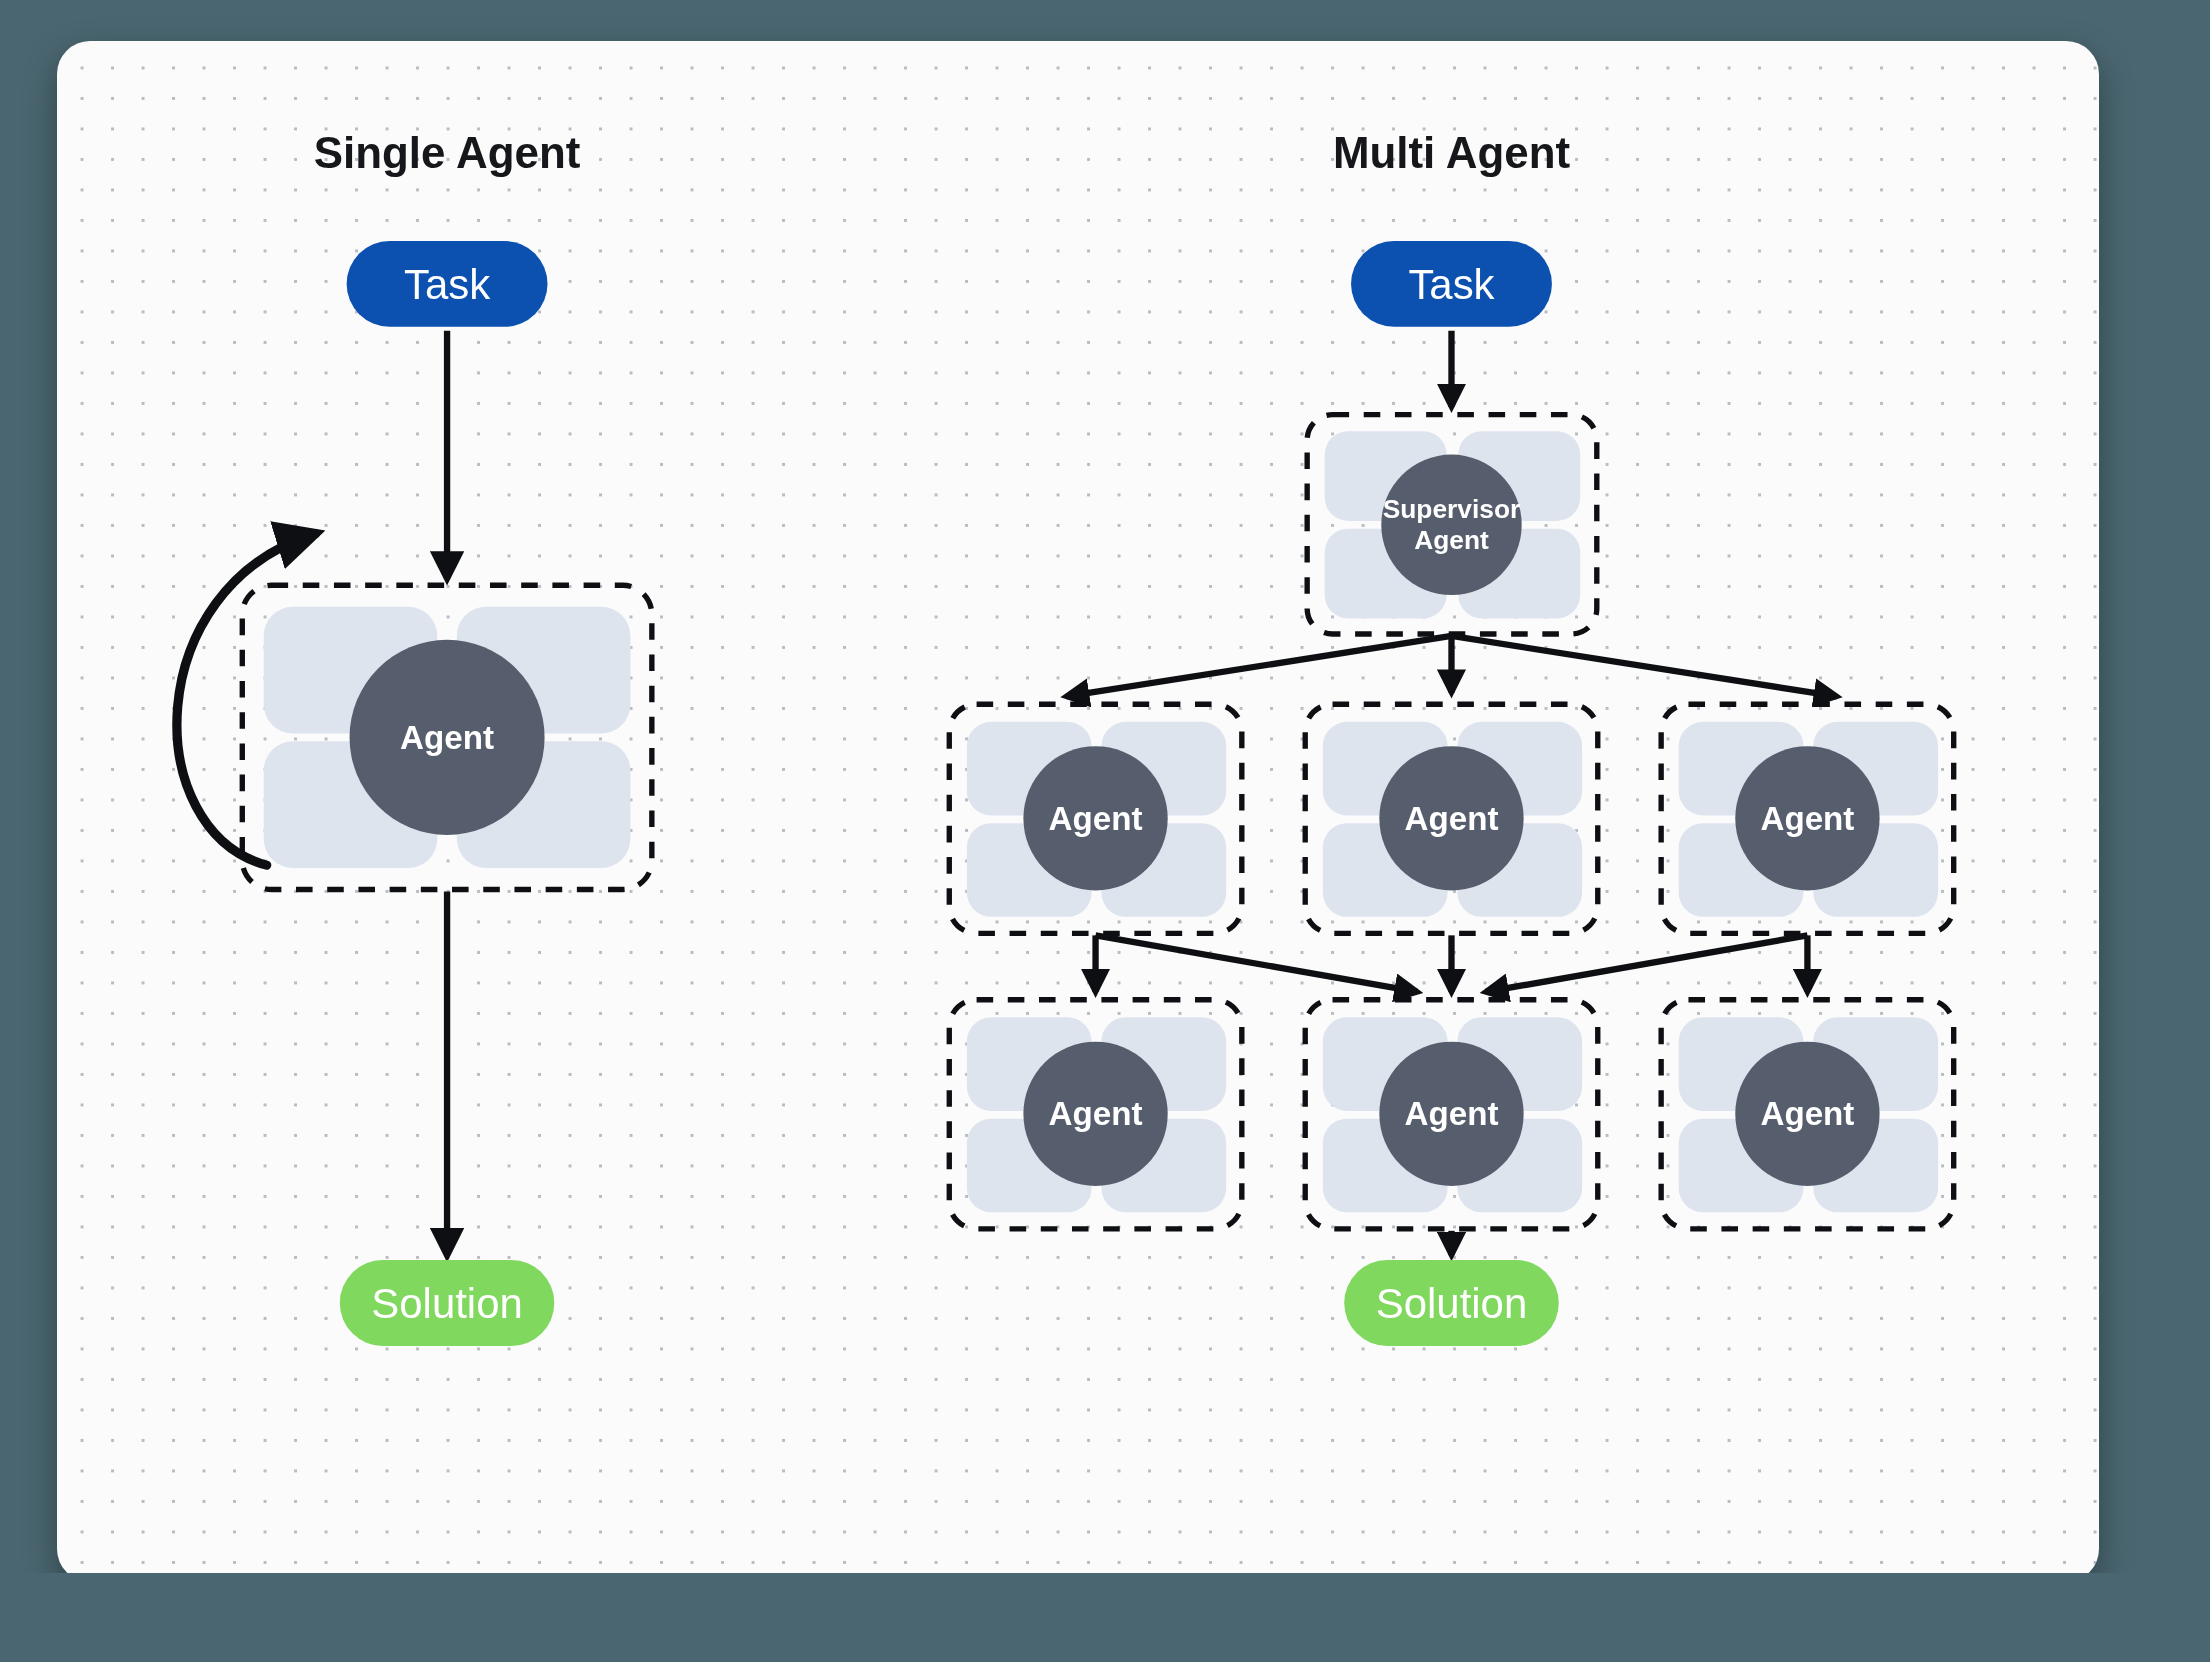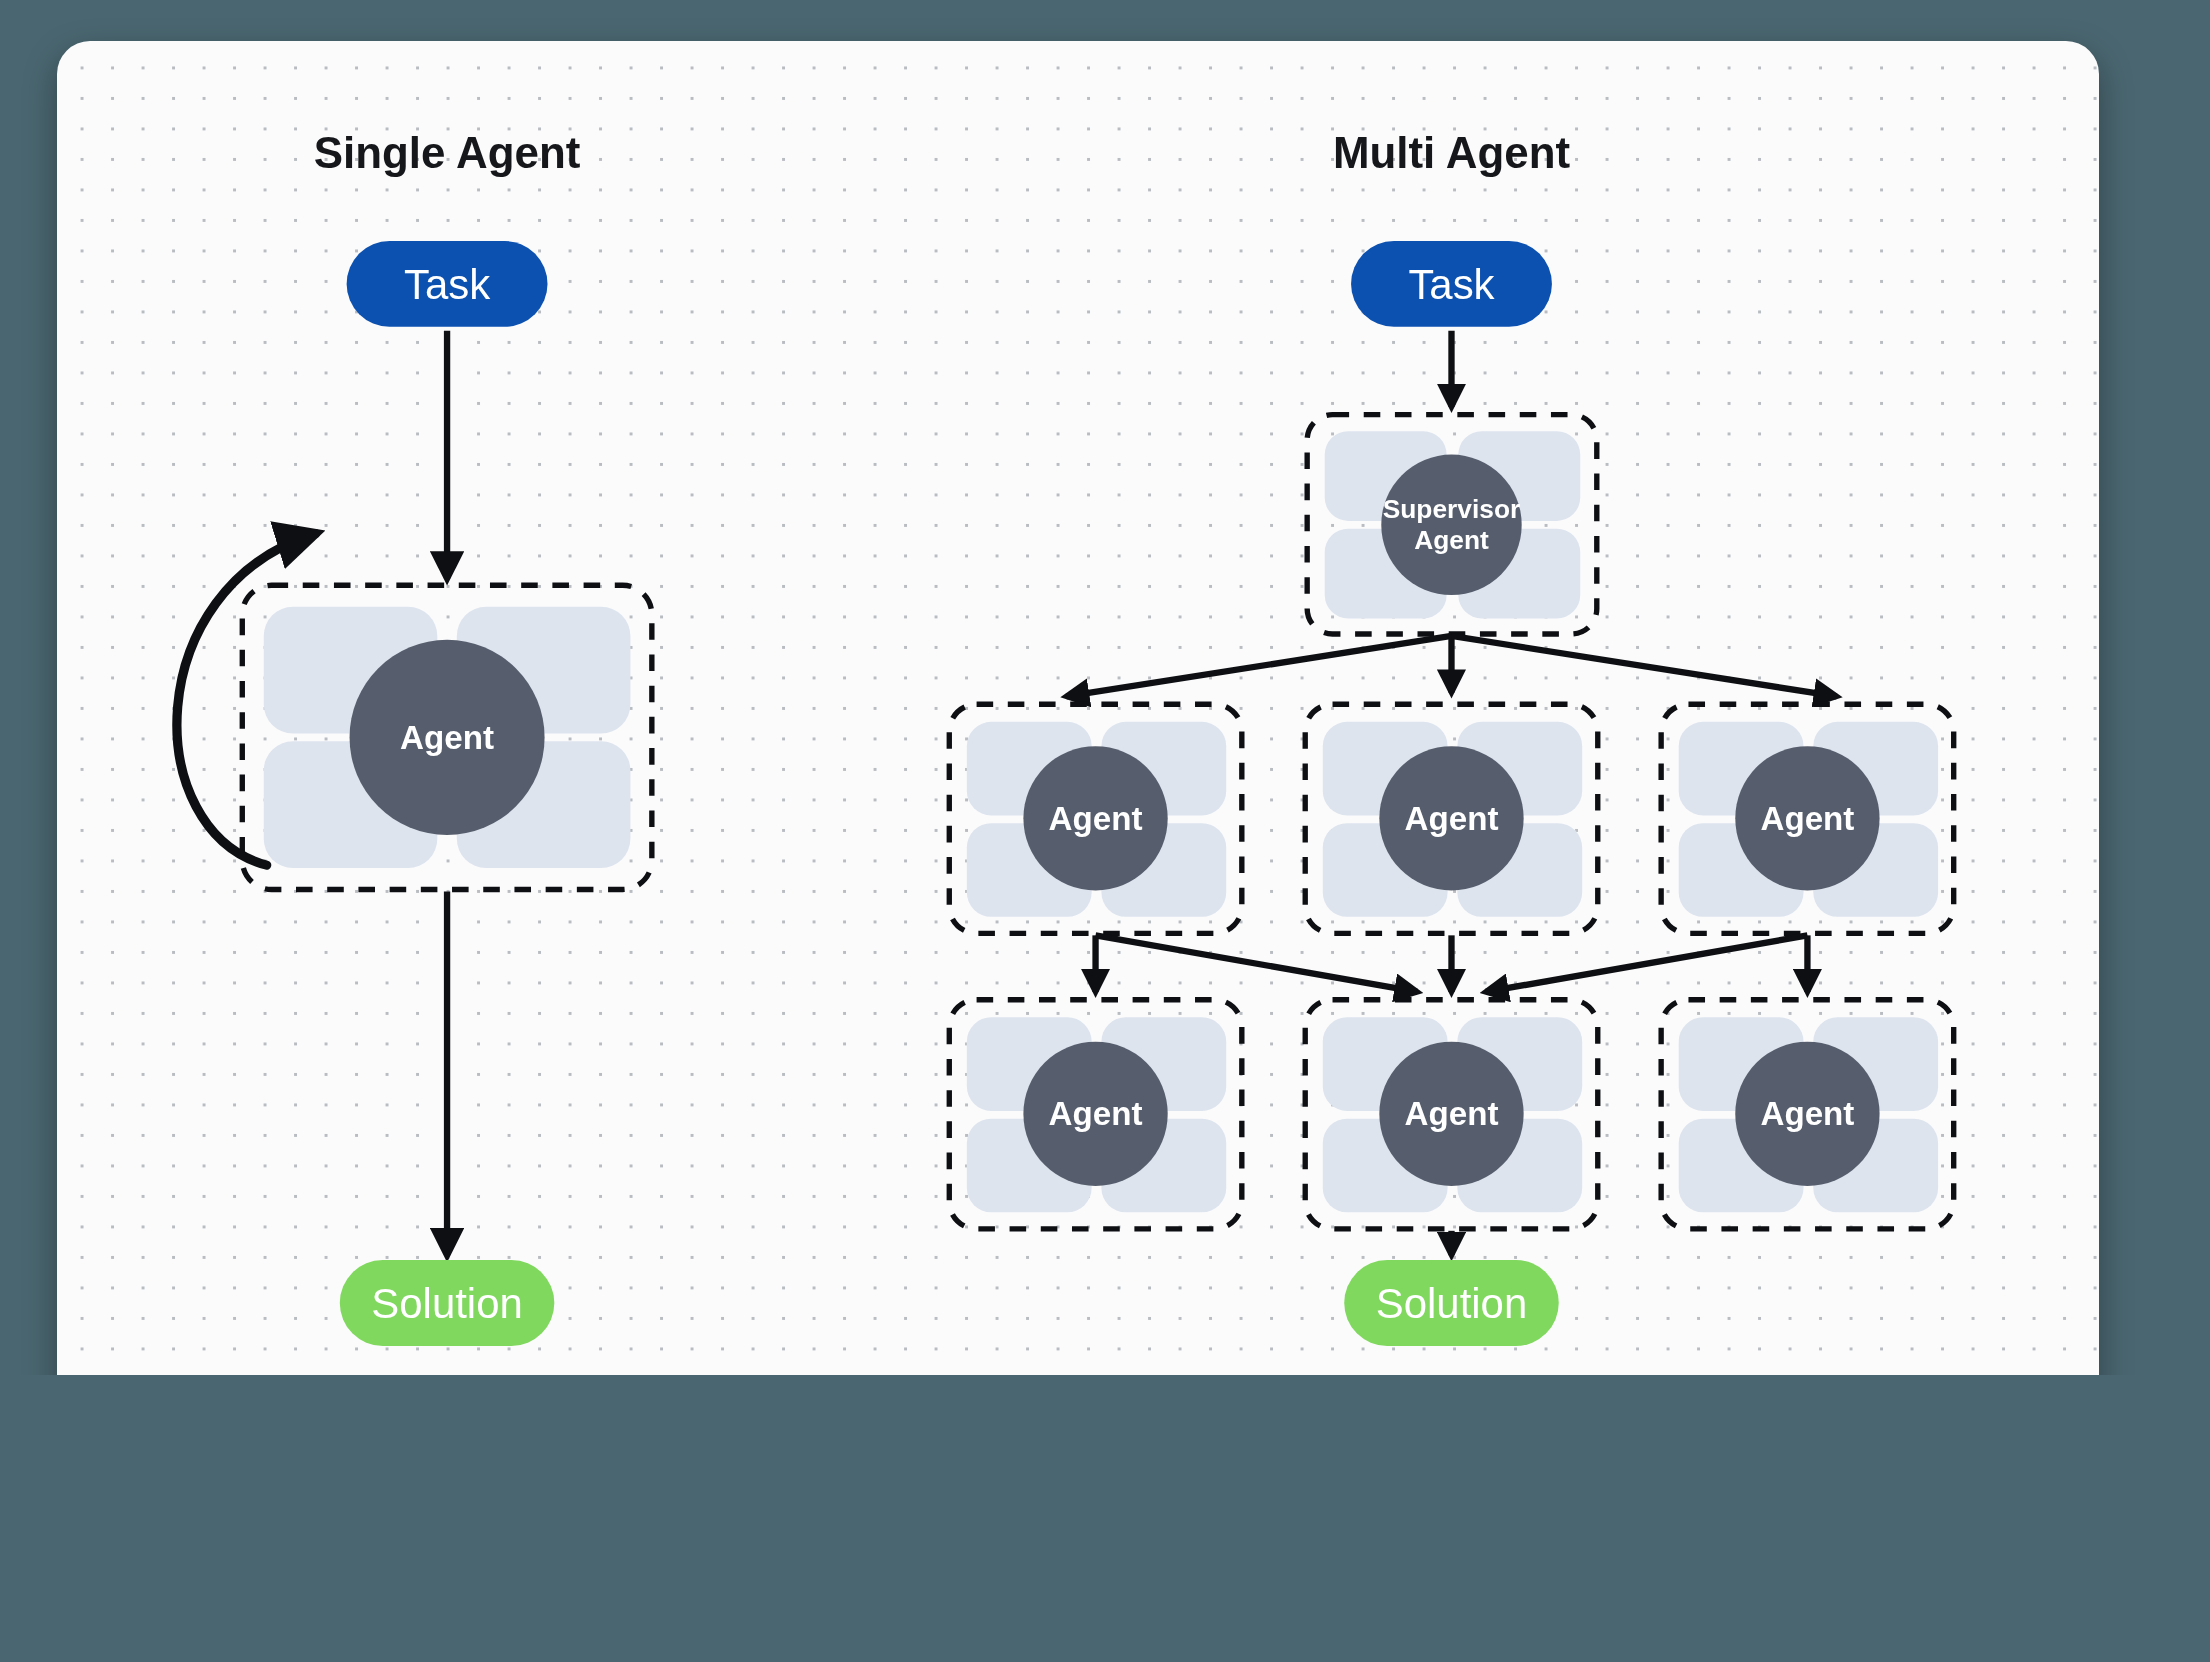--- a/index.html
+++ b/index.html
@@ -4,21 +4,21 @@
 <style>
   html, body {
     margin: 0;
     padding: 0;
     background: #4a6670;
     font-family: "Liberation Sans", sans-serif;
   }
   #stage {
     position: relative;
     width: 2211px;
-    height: 1375px;
+    height: 1573px;
     background: #4a6670;
     overflow: hidden;
   }
   #canvas-card {
     position: absolute;
     left: 57px;
     top: 41px;
     width: 2042px;
     height: 1541px;
     background-color: #fbfbfc;

